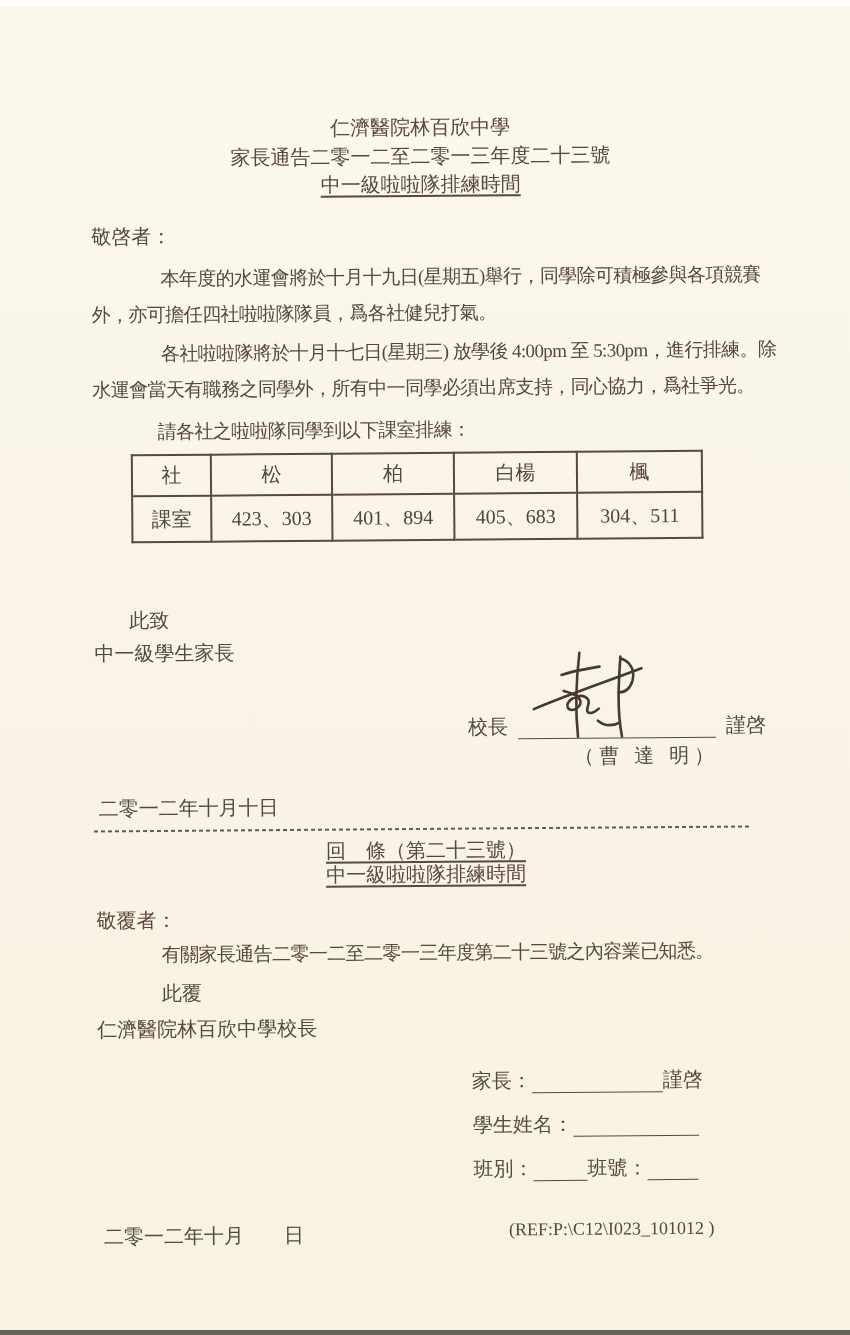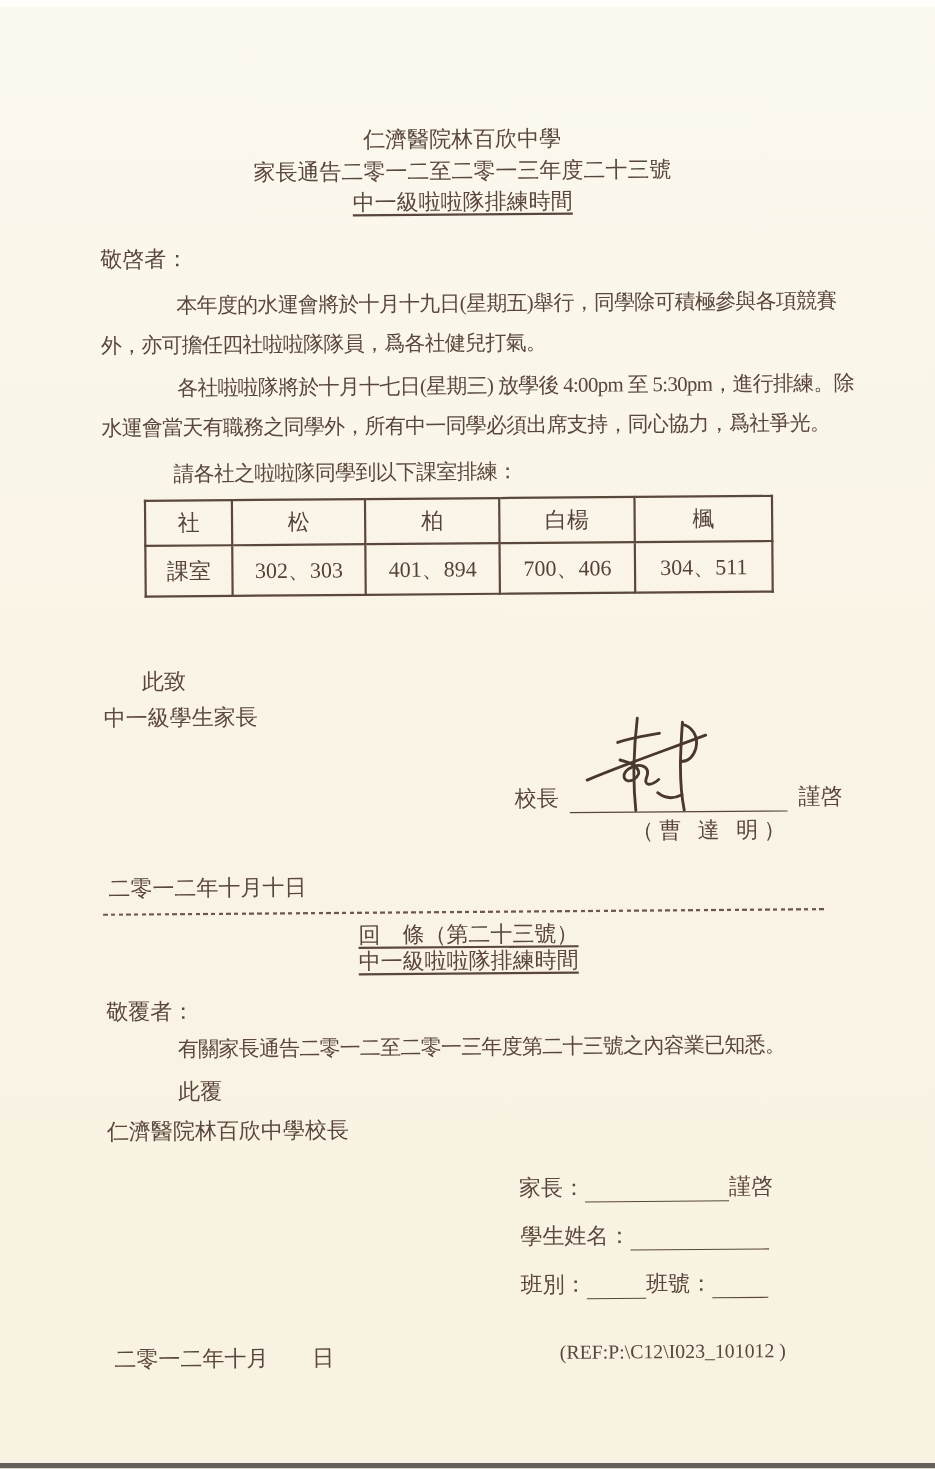--- a/index.html
+++ b/index.html
@@ -68,23 +68,23 @@
       <tbody>
           <tr class="row-head">
         <th>社</th>
         <th>松</th>
         <th>柏</th>
         <th>白楊</th>
         <th>楓</th>
       </tr>
       <tr class="row-data">
         <td>課室</td>
-        <td>302、303</td>
+        <td>423、303</td>
         <td>401、894</td>
-        <td>700、406</td>
+        <td>405、683</td>
         <td>304、511</td>
       </tr>
     </tbody>
       </table>
 
     <div class="abs t20" style="left:130px;top:605px;">此致</div>
     <div class="abs t20" style="left:95px;top:638px;">中一級學生家長</div>
 
     <svg class="sig-svg" style="left:528px;top:650px;" width="142" height="92" viewBox="0 0 142 92">
       <g fill="none" stroke="#4a372e" stroke-width="2.6" stroke-linecap="round" stroke-linejoin="round">

